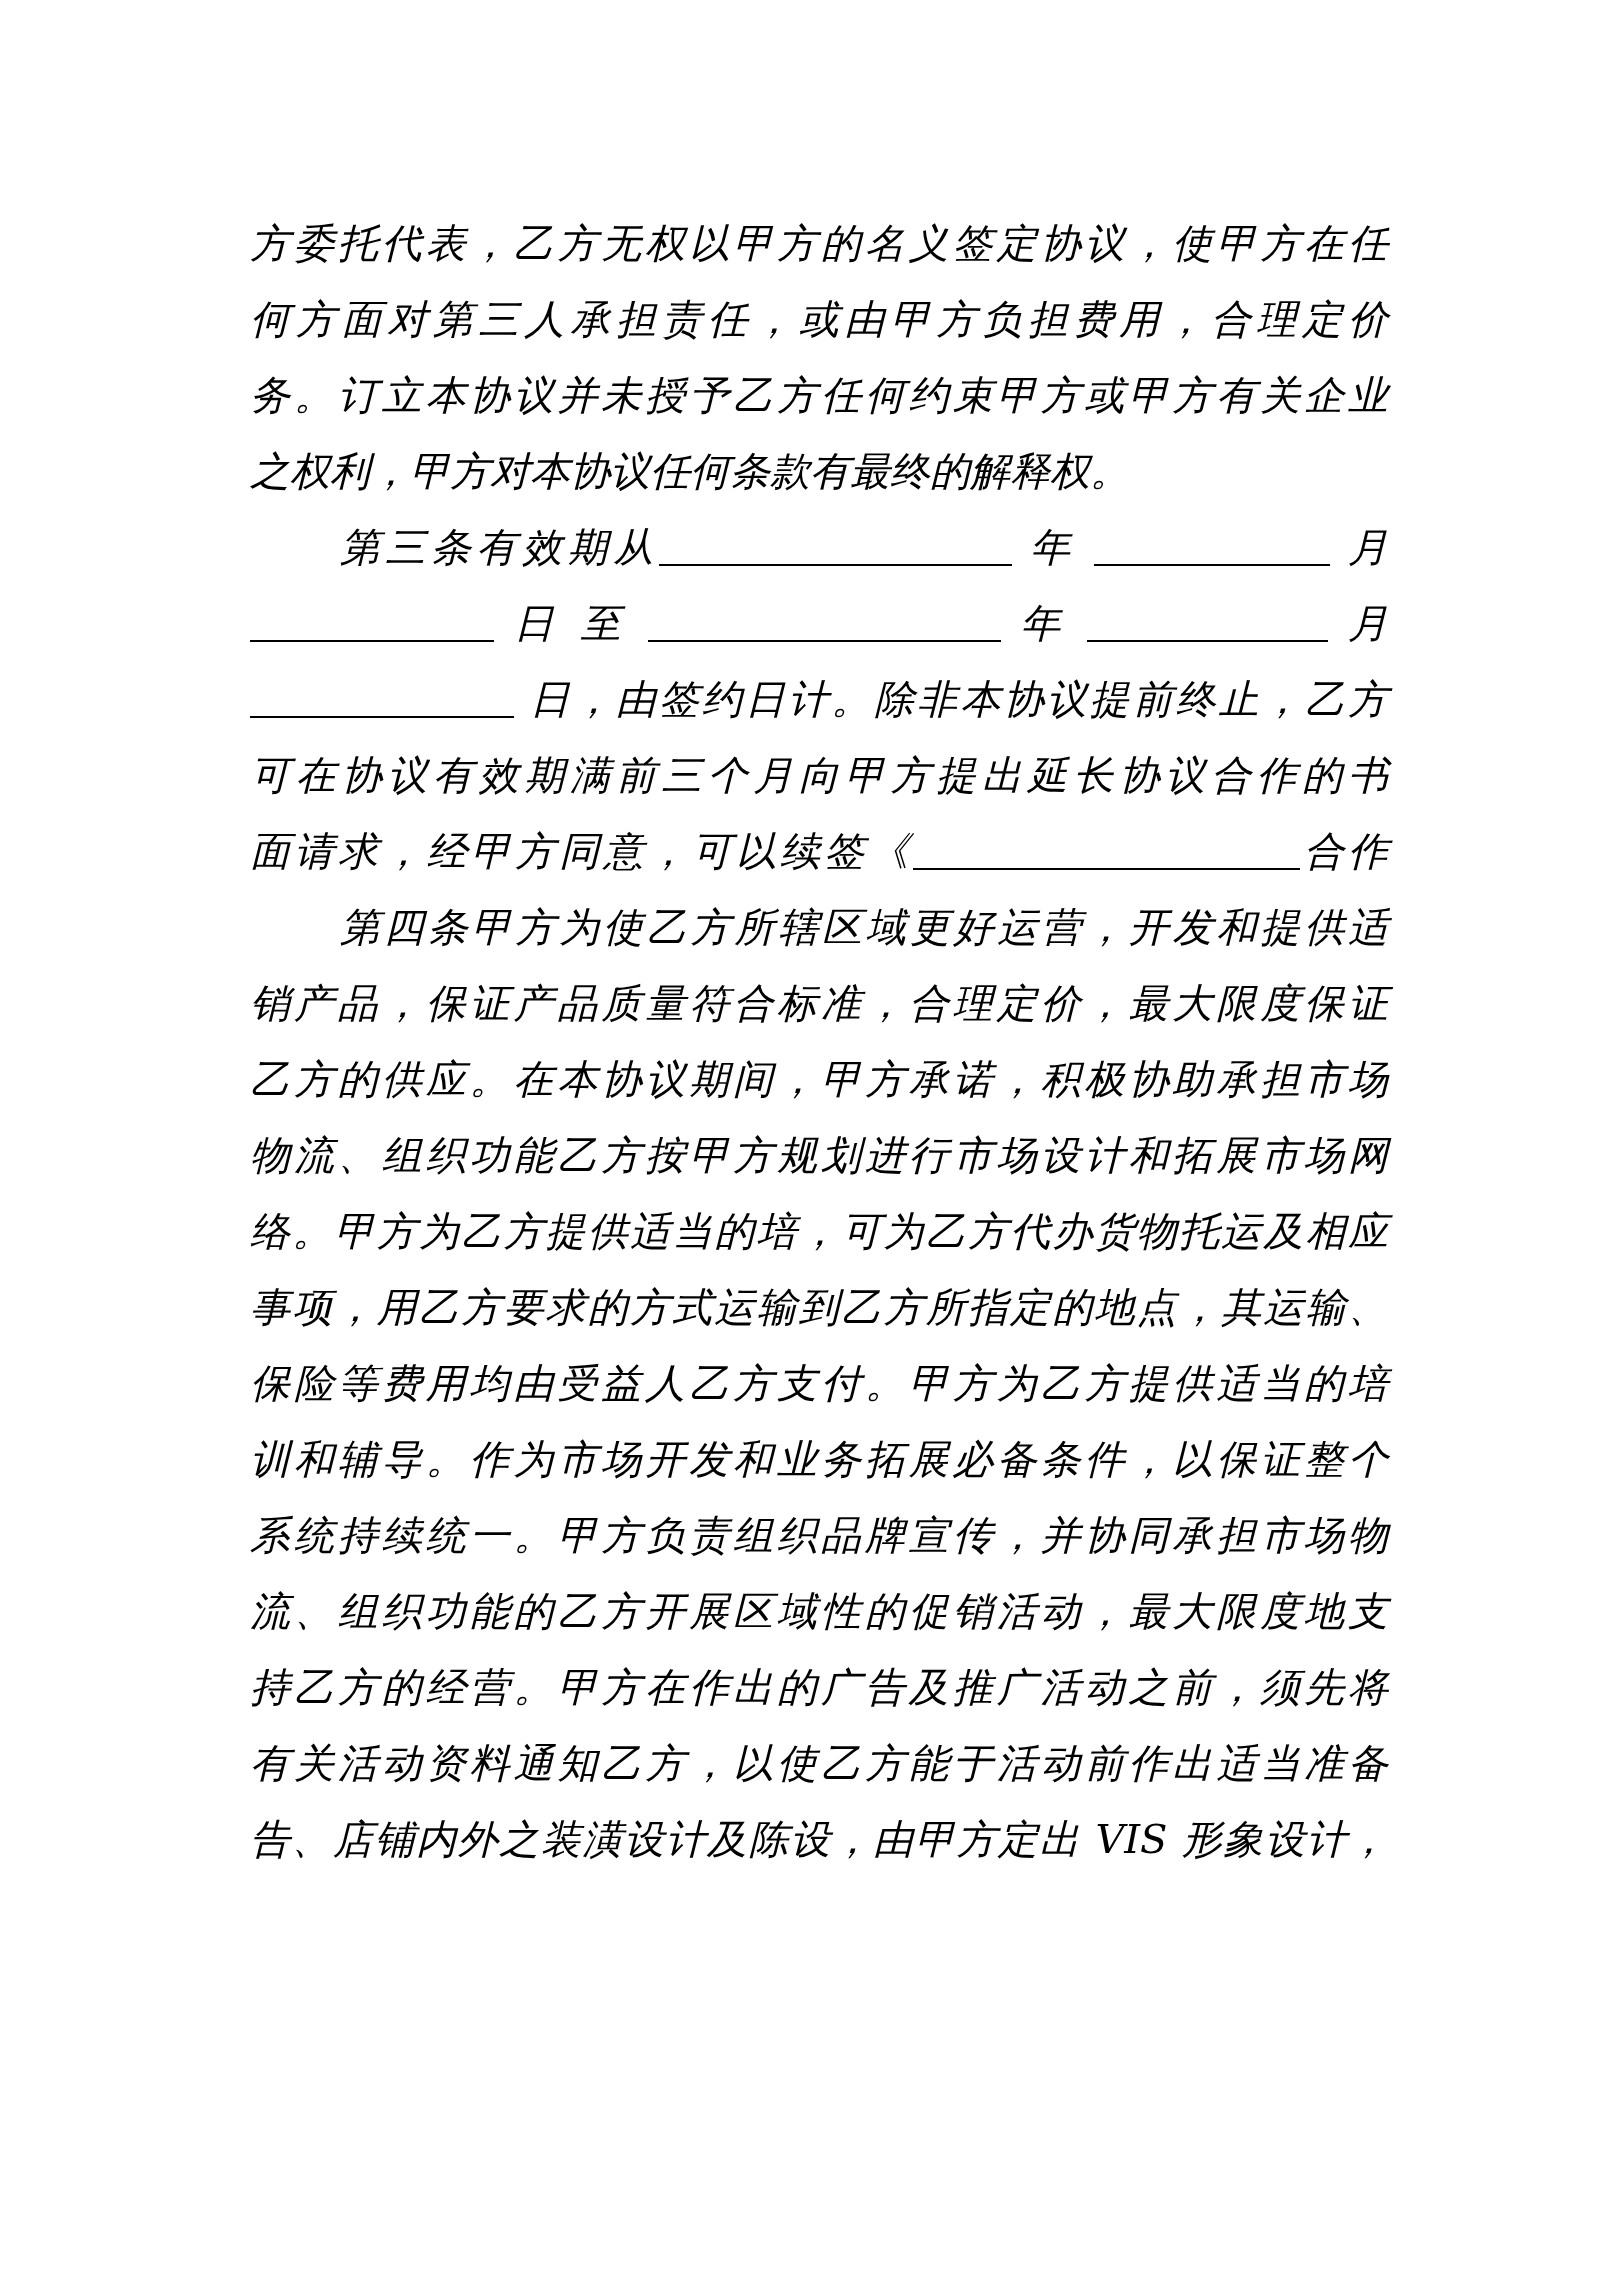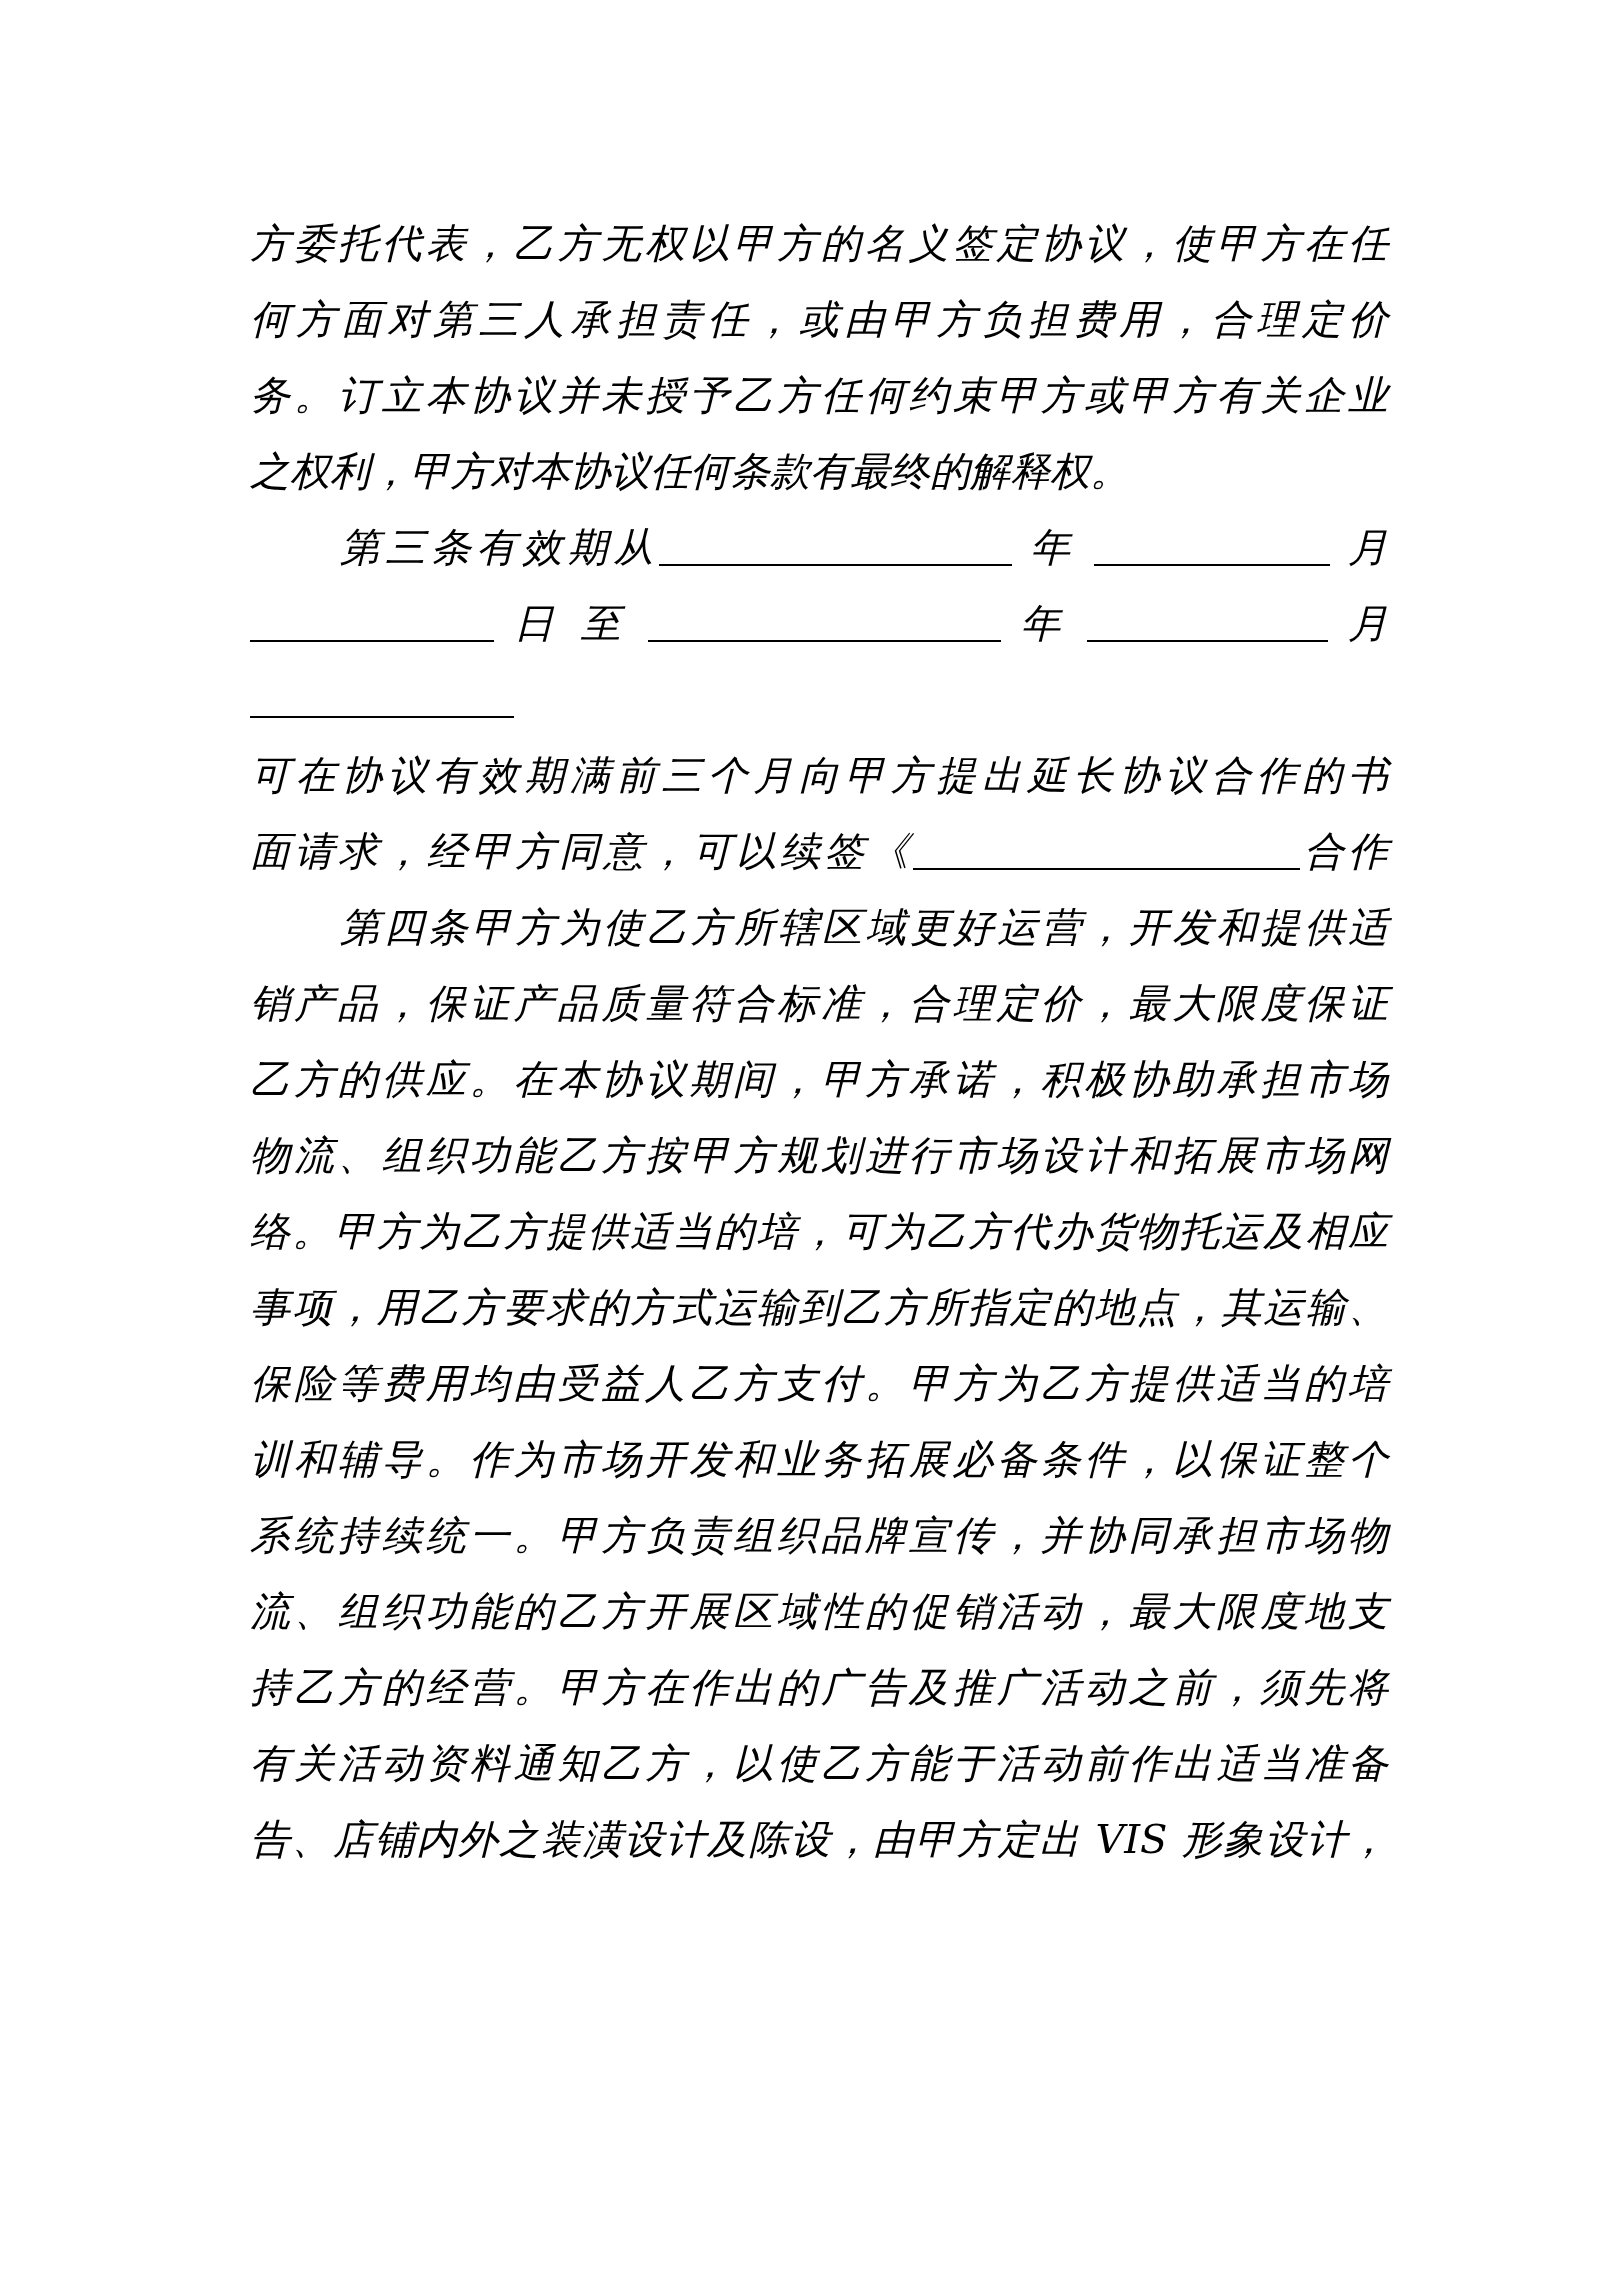--- a/index.html
+++ b/index.html
@@ -53,21 +53,21 @@
 <body>
 
 <div class="page">
   <div class="lines" id="doc-lines">
       <div class="line"><span class="text">方委托代表，乙方无权以甲方的名义签定协议，使甲方在任</span></div>
       <div class="line"><span class="text">何方面对第三人承担责任，或由甲方负担费用，合理定价</span></div>
       <div class="line"><span class="text">务。订立本协议并未授予乙方任何约束甲方或甲方有关企业</span></div>
       <div class="line short"><span class="text">之权利，甲方对本协议任何条款有最终的解释权。</span></div>
       <div class="line indent"><span class="text">第三条有效期从</span><span class="blank" style="width: 353px;"></span><span class="text"> 年 </span><span class="blank" style="width: 236px;"></span><span class="text"> 月</span></div>
       <div class="line"><span class="blank" style="width: 244px;"></span><span class="text"> 日 至 </span><span class="blank" style="width: 353px;"></span><span class="text"> 年 </span><span class="blank" style="width: 241px;"></span><span class="text"> 月</span></div>
-      <div class="line"><span class="blank" style="width: 264px;"></span></div>
+      <div class="line"><span class="blank" style="width: 264px;"></span><span class="text"> 日，由签约日计。除非本协议提前终止，乙方</span></div>
       <div class="line"><span class="text">可在协议有效期满前三个月向甲方提出延长协议合作的书</span></div>
       <div class="line"><span class="text">面请求，经甲方同意，可以续签《</span><span class="blank" style="width: 387px;"></span><span class="text">合作</span></div>
       <div class="line indent"><span class="text">第四条甲方为使乙方所辖区域更好运营，开发和提供适</span></div>
       <div class="line"><span class="text">销产品，保证产品质量符合标准，合理定价，最大限度保证</span></div>
       <div class="line"><span class="text">乙方的供应。在本协议期间，甲方承诺，积极协助承担市场</span></div>
       <div class="line"><span class="text">物流、组织功能乙方按甲方规划进行市场设计和拓展市场网</span></div>
       <div class="line"><span class="text">络。甲方为乙方提供适当的培，可为乙方代办货物托运及相应</span></div>
       <div class="line"><span class="text">事项，用乙方要求的方式运输到乙方所指定的地点，其运输、</span></div>
       <div class="line"><span class="text">保险等费用均由受益人乙方支付。甲方为乙方提供适当的培</span></div>
       <div class="line"><span class="text">训和辅导。作为市场开发和业务拓展必备条件，以保证整个</span></div>

